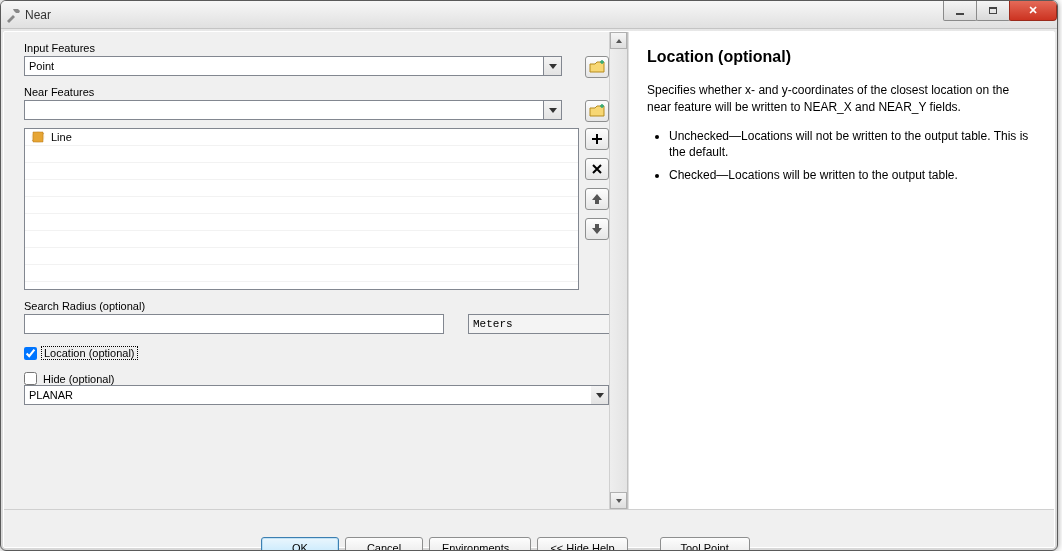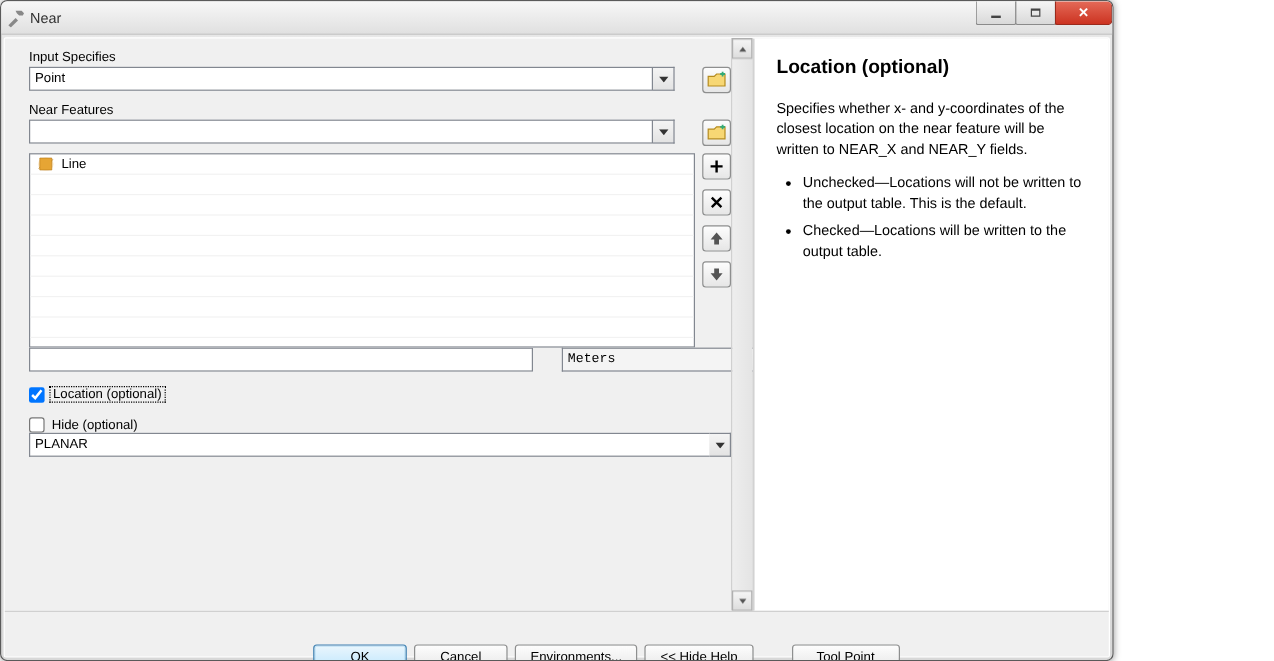--- a/index.html
+++ b/index.html
@@ -4,21 +4,21 @@
   <style>
     * { box-sizing: border-box; }
     body {
       margin: 0;
       font-family: "Segoe UI", Tahoma, sans-serif;
       font-size: 11px;
       background: #fff;
       overflow: hidden;
     }
     .window {
-      width: 928px;
+      width: 1058px;
       height: 551px;
       background: linear-gradient(#e8e8e8, #d8d8d8);
       border: 1px solid #5a5a5a;
       border-radius: 6px;
       box-shadow: 0 0 6px rgba(0,0,0,0.4);
       display: flex;
       flex-direction: column;
       overflow: hidden;
     }
     .titlebar {
@@ -353,21 +353,21 @@
               <path d="M4 2 L7 6 L1 6 Z" fill="#555"></path>
             </svg>
           </div>
         <div class="scroll-btn down-b">
             <svg viewBox="0 0 8 8">
               <path d="M4 6 L1 2 L7 2 Z" fill="#555"></path>
             </svg>
           </div>
         <div class="left-scroll">
 
-          <div class="field-label first">Input Specifies</div>
+          <div class="field-label first">Input Features</div>
           <div class="row">
             <div class="input-combo">
               <input class="text-input" type="text" value="Point" style="">
               <div class="dd-btn">
                   <svg viewBox="0 0 8 5">
                     <path d="M0 0 L8 0 L4 5 Z" fill="#333"></path>
                   </svg>
                 </div>
             </div>
             <div class="icon-btn">
@@ -432,20 +432,21 @@
                   </svg>
                 </div>
               <div class="sq-btn">
                   <svg viewBox="0 0 14 14">
                     <path d="M7 12 L2 6 L5 6 L5 2 L9 2 L9 6 L12 6 Z" fill="#555"></path>
                   </svg>
                 </div>
             </div>
           </div>
 
+          <div class="field-label" style="margin-top:10px">Search Radius (optional)</div>
           <div class="radius-row">
             <input class="text-input" type="text" value="" style="">
             <div class="units-combo">
               <input class="text-input" type="text" readonly="" style="background: rgb(244, 244, 244);" value="Meters">
               <div class="dd-btn">
                   <svg viewBox="0 0 8 5">
                     <path d="M0 0 L8 0 L4 5 Z" fill="#333"></path>
                   </svg>
                 </div>
             </div>

